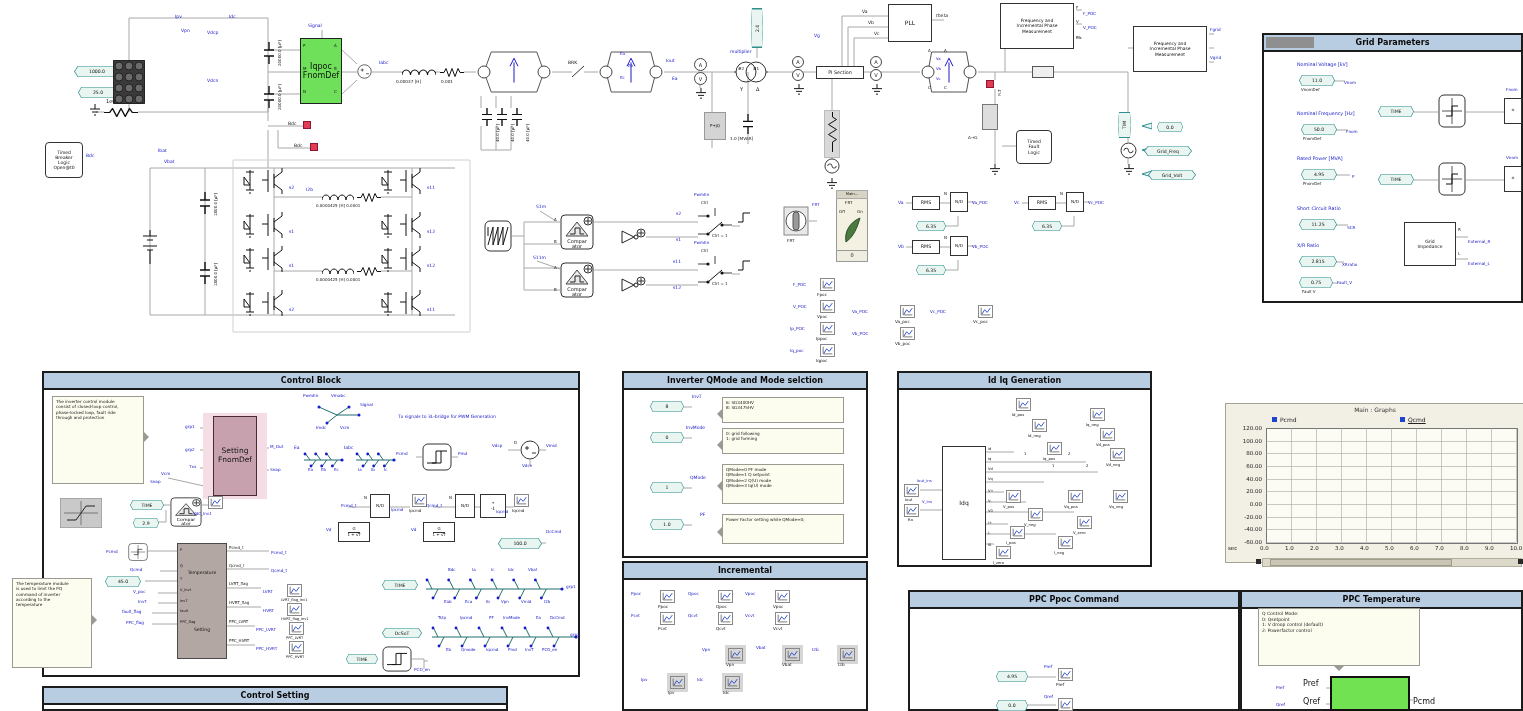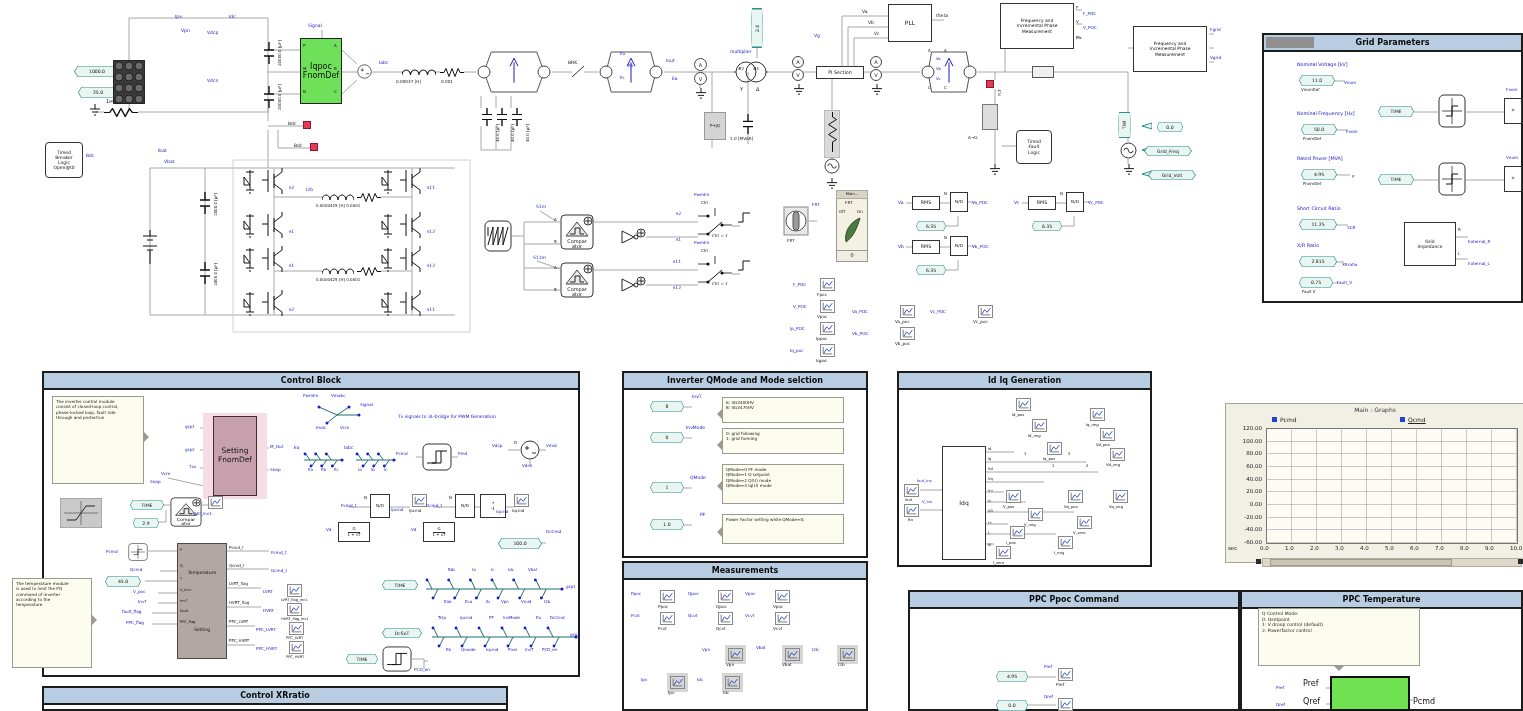--- a/index.html
+++ b/index.html
@@ -64,31 +64,31 @@
         </div>
         <div class="tab"></div>
       </div>
       <div class="panel" style="left: 42px; top: 371px; width: 538px; height: 306px;">
         <div class="hd">
           <span>Control Block</span>
         </div>
       </div>
       <div class="panel" style="left: 42px; top: 686px; width: 466px; height: 25px;">
         <div class="hd">
-          <span>Control XRratio</span>
+          <span>Control Setting</span>
         </div>
       </div>
       <div class="panel" style="left: 622px; top: 371px; width: 246px; height: 187px;">
         <div class="hd">
           <span>Inverter QMode and Mode selction</span>
         </div>
       </div>
       <div class="panel" style="left: 622px; top: 561px; width: 246px; height: 150px;">
         <div class="hd">
-          <span>Measurements</span>
+          <span>Incremental</span>
         </div>
       </div>
       <div class="panel" style="left: 897px; top: 371px; width: 255px; height: 196px;">
         <div class="hd">
           <span>Id Iq Generation</span>
         </div>
       </div>
       <div class="panel" style="left: 908px; top: 590px; width: 332px; height: 121px;">
         <div class="hd">
           <span>PPC Ppoc Command</span>

